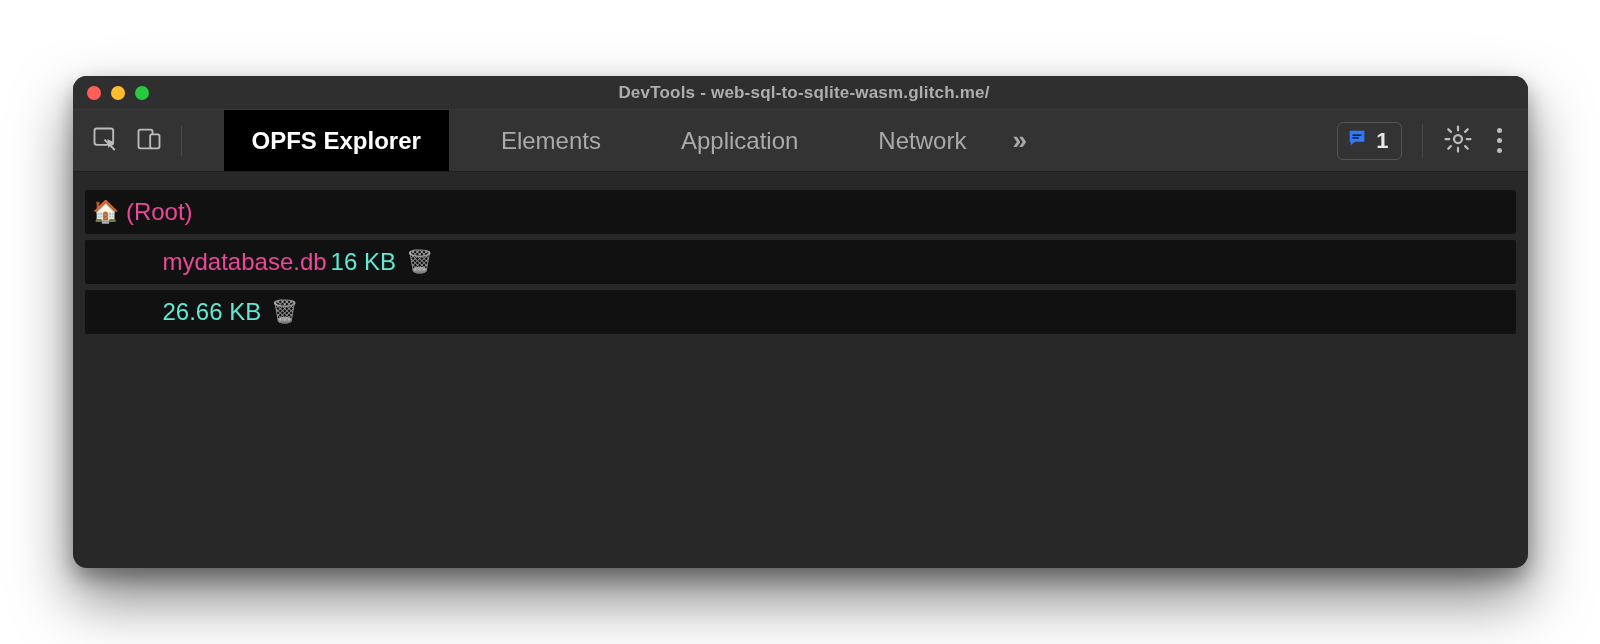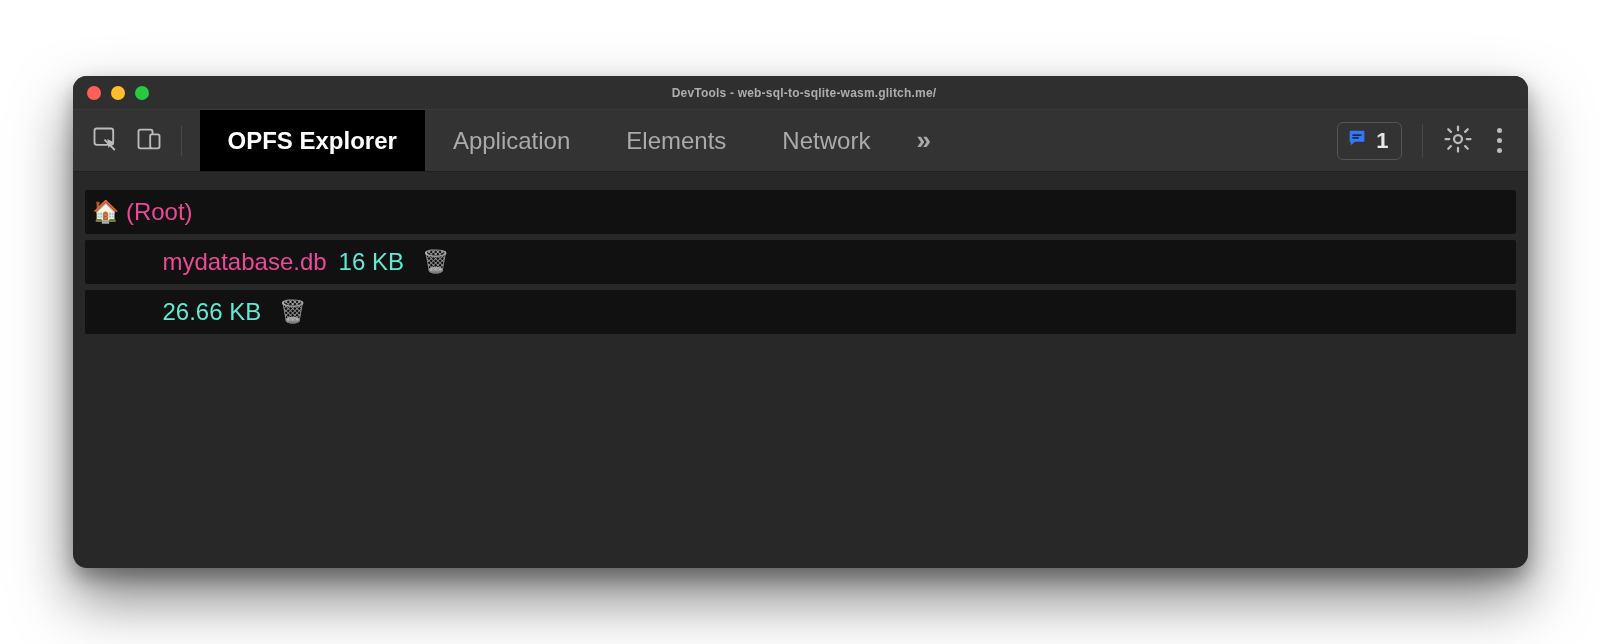--- a/index.html
+++ b/index.html
@@ -24,21 +24,21 @@
       padding: 0 14px;
       border-bottom: 1px solid #3a3a3a;
     }
     .traffic { display: flex; gap: 10px; }
     .traffic .dot { width: 14px; height: 14px; border-radius: 50%; }
     .dot.red    { background: #ff5f57; }
     .dot.yellow { background: #febc2e; }
     .dot.green  { background: #28c840; }
     .title {
       flex: 1; text-align: center;
-      color: #aeaeae; font-size: 12px; font-weight: 600;
+      color: #aeaeae; font-size: 17px; font-weight: 600;
       letter-spacing: 0.2px;
       margin-left: -54px;
     }
     .toolbar {
       height: 62px; width: 100%;
       background: #333333;
       border-bottom: 1px solid #202020;
       display: flex; align-items: center;
       padding: 0 12px 0 18px;
     }
@@ -46,20 +46,21 @@
     .tool-icons svg { stroke: #bcbcbc; fill: none; }
     .divider {
       width: 1px; height: 30px; background: #4a4a4a; margin: 0 18px 0 18px;
     }
     .tabs { display: flex; align-items: stretch; height: 100%; }
     .tab {
       display: flex; align-items: center;
       padding: 0 28px;
       color: #aaaaaa; font-size: 24px;
       cursor: pointer;
+      margin-left: 24px;
     }
     .tab.active {
       background: #000;
       color: #fff; font-weight: 700;
       height: 100%;
     }
     .more-chevron { margin-left: 18px; color: #aaaaaa; font-size: 26px; font-weight: 600; letter-spacing: -2px; cursor: pointer; }
     .spacer { flex: 1; }
     .right-tools { display: flex; align-items: center; gap: 20px; margin-right: 10px; }
     .badge {
@@ -75,21 +76,21 @@
     .kebab { display: flex; flex-direction: column; gap: 5px; cursor: pointer; padding: 4px; }
     .kebab span { width: 5px; height: 5px; border-radius: 50%; background: #bcbcbc; }
     .explorer { padding: 18px 12px; }
     .row {
       display: flex; align-items: center;
       height: 44px; padding-left: 8px;
       color: #e6e6e6; font-size: 24px;
       border-radius: 2px;
     }
     .row.root, .row.file { background: #111111; margin-bottom: 6px; }
-    .row.file { padding-left: 78px; gap: 12px; }
+    .row.file { padding-left: 78px; gap: 4px; }
     .row .name { color: #ec4899; }
     .row .size { color: #5eead4; }
     .row .trash { margin-left: 6px; filter: grayscale(1) brightness(0.9); cursor: pointer; font-size: 22px; }
     .home-icon { font-size: 22px; margin-right: 6px; }
   </style>
 </head>
 <body>
 
 <div class="window">
 
@@ -116,22 +117,22 @@
           <rect x="3" y="4" width="12" height="16" rx="1.5"></rect>
           <rect x="13" y="8" width="8" height="12" rx="1.5" fill="#333333"></rect>
         </svg>
       </span>
     </div>
 
     <div class="divider"></div>
 
     <div class="tabs">
       <div class="tab active">OPFS Explorer</div>
+      <div class="tab">Elements</div>
       <div class="tab">Application</div>
-      <div class="tab">Elements</div>
       <div class="tab">Network</div>
     </div>
     <div class="more-chevron">»</div>
 
     <div class="spacer"></div>
 
     <div class="right-tools">
       <div class="badge">
         <span>
           <svg width="22" height="22" viewBox="0 0 24 24">

